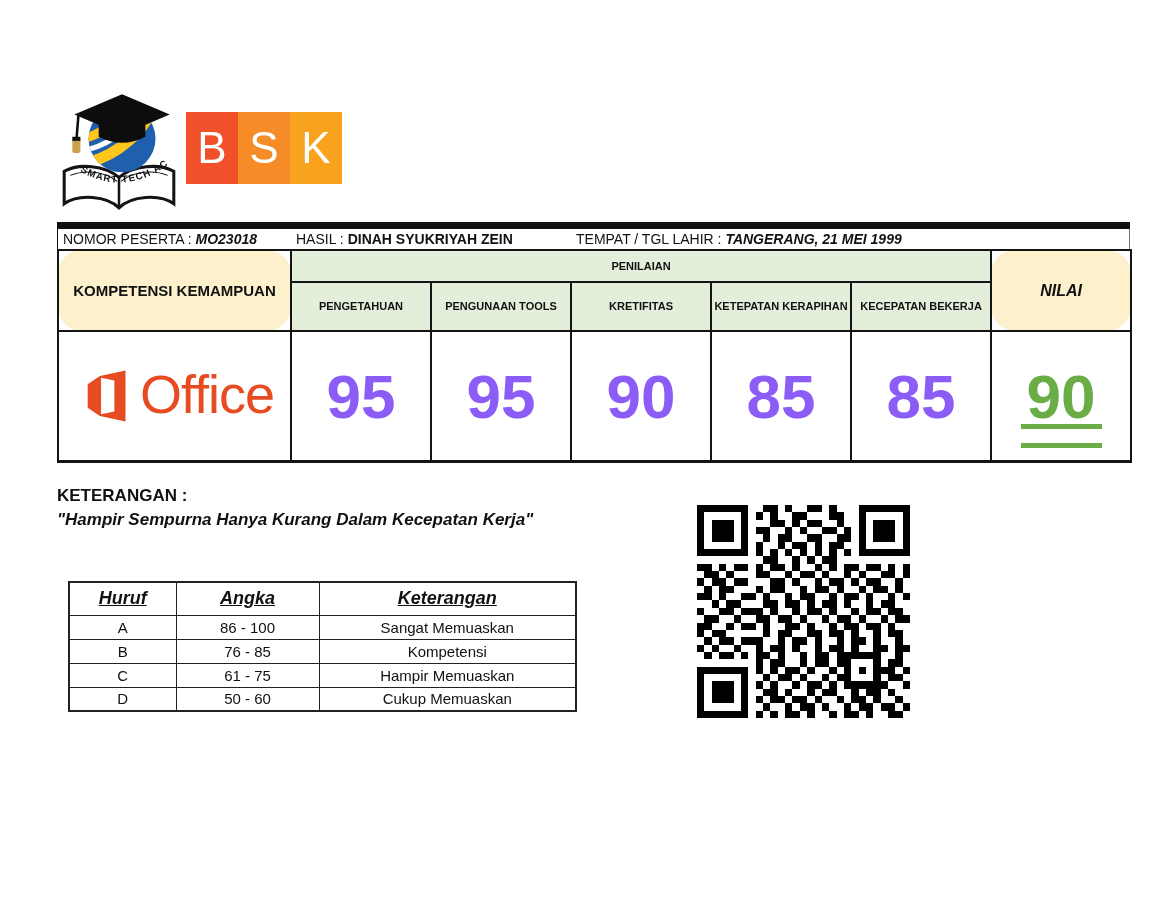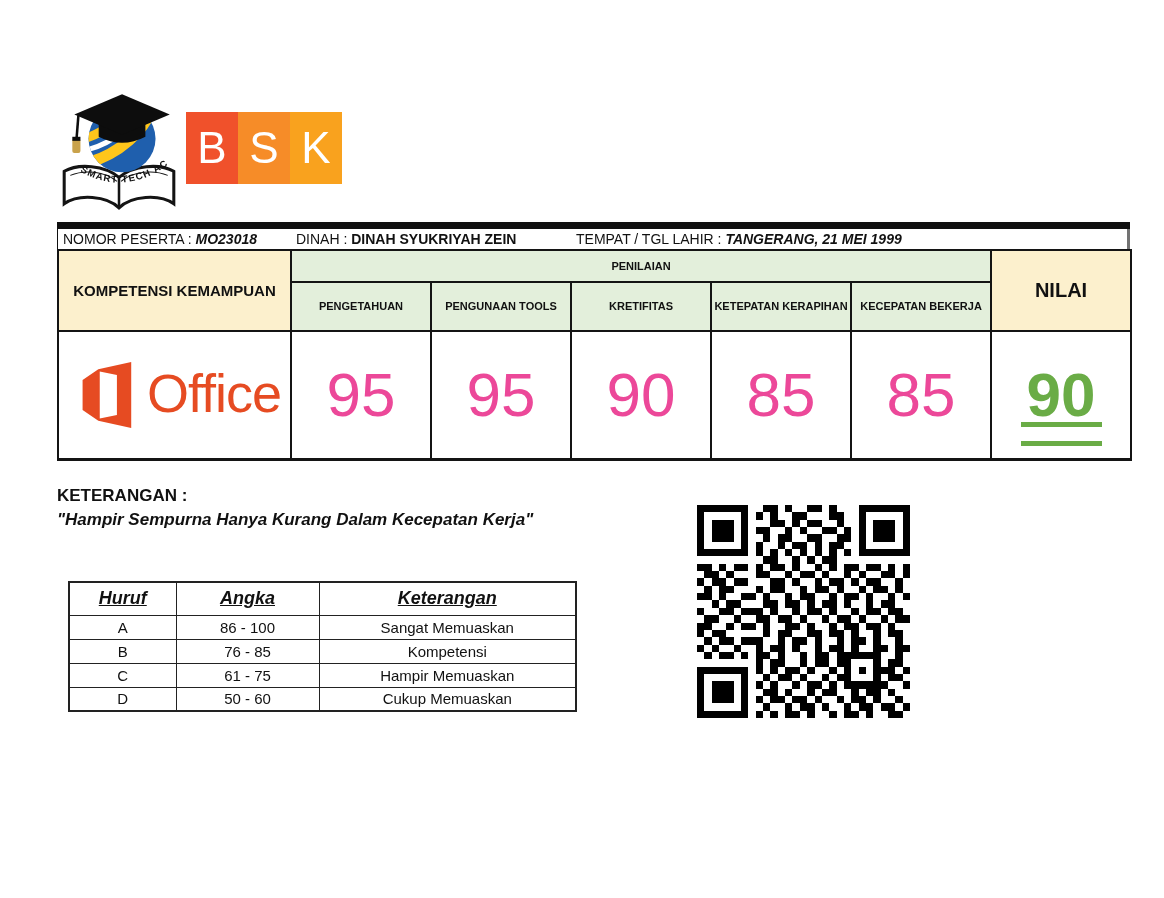--- a/index.html
+++ b/index.html
@@ -16,41 +16,41 @@
   .bsk-sq.s1 { background:#F0512B; }
   .bsk-sq.s2 { background:#F68C28; }
   .bsk-sq.s3 { background:#F9A21E; }
   .bsk-name { margin-left:10px; color:#F7941D; font-size:26px; line-height:24px; letter-spacing:0.2px; padding-top:2px; }
   .doc-title { position:absolute; left:632px; top:126px; width:440px; text-align:center;
                font-size:29px; font-weight:bold; font-style:italic; color:#121212; letter-spacing:0.2px; }
 
   
   .black-bar { position:absolute; left:57px; top:222px; width:1073px; height:7px; background:#101010; }
   .info-row { position:absolute; left:57px; top:229px; width:1073px; height:21px;
-              border-left:1px solid #101010; border-right:3px solid #737373;
+              border-left:1px solid #101010; border-right:1px solid #737373;
               font-size:14px; line-height:21px; white-space:nowrap; }
   .info-item { position:absolute; top:0; }
   .info-item.i1 { left:5px; }
   .info-item.i2 { left:238px; }
   .info-item.i3 { left:518px; }
   .v-bold { font-weight:bold; }
   .v-bi { font-weight:bold; font-style:italic; }
 
   
   table.main { position:absolute; left:57px; top:249px; width:1073px;
                border-collapse:collapse; table-layout:fixed; }
   table.main td { border:2px solid #141414; text-align:center; vertical-align:middle; overflow:hidden; }
-  td.cream { background:#FCF0CD; font-weight:bold; font-size:15px; }
+  td.cream { background:#FCF0CD; font-weight:bold; font-size:15px;border-radius:24px; }
   td.green { background:#E3EFDB; font-weight:bold; font-size:11px; line-height:1.3; }
   tr.r1 td { height:32px; }
   tr.r2 td { height:49px; }
   tr.r3 td { height:128px; border-bottom:3px solid #141414; background:#fff; }
-  td.nilai-h { font-size:20px; }
-  td.score { font-size:62px; font-weight:normal; color:#ec4899; }
-  td.office-cell { padding:9px;margin-left:11px; }
+  td.nilai-h { font-size:16px;font-style:italic; }
+  td.score { font-size:62px; font-weight:bold; color:#8b5cf6; }
+  td.office-cell { padding:16px;margin-left:11px; }
   .office-wrap { display:flex; align-items:center; justify-content:flex-start; padding-left:6px; height:100%; }
   .office-word { font-size:54px; color:#E64B22; letter-spacing:-1px; margin-left:10px; line-height:1; padding-bottom:4px; }
   td.score-final { font-size:62px; font-weight:bold; color:#6AAC46; }
   .dbl-underline { position:relative; display:inline-block; padding:0 4px; }
   .dbl-underline::after { content:""; position:absolute; left:-2px; right:-2px; bottom:-16px;
                           height:14px; border-top:5px solid #6AAC46; border-bottom:5px solid #6AAC46; }
 
   
   .ket-label { position:absolute; left:57px; top:486px; font-size:17px; font-weight:bold; }
   .ket-quote { position:absolute; left:57px; top:510px; font-size:17px; font-weight:bold; font-style:italic; }
@@ -115,21 +115,21 @@
       <div class="bsk-sq s1">B</div>
       <div class="bsk-sq s2">S</div>
       <div class="bsk-sq s3">K</div>
     </div>
   </div>
 
 
   <div class="black-bar"></div>
   <div class="info-row">
     <span class="info-item i1"><span>NOMOR PESERTA : </span><span class="v-bi">MO23018</span></span>
-    <span class="info-item i2"><span>DINAH : </span><span class="v-bold">DINAH SYUKRIYAH ZEIN</span></span>
+    <span class="info-item i2"><span>HASIL : </span><span class="v-bold">DINAH SYUKRIYAH ZEIN</span></span>
     <span class="info-item i3"><span>TEMPAT / TGL LAHIR : </span><span class="v-bi">TANGERANG, 21 MEI 1999</span></span>
   </div>
 
   <table class="main">
     <colgroup>
       <col style="width:233px">
         <col style="width:140px">
         <col style="width:140px">
       <col style="width:140px">
         <col style="width:140px">

